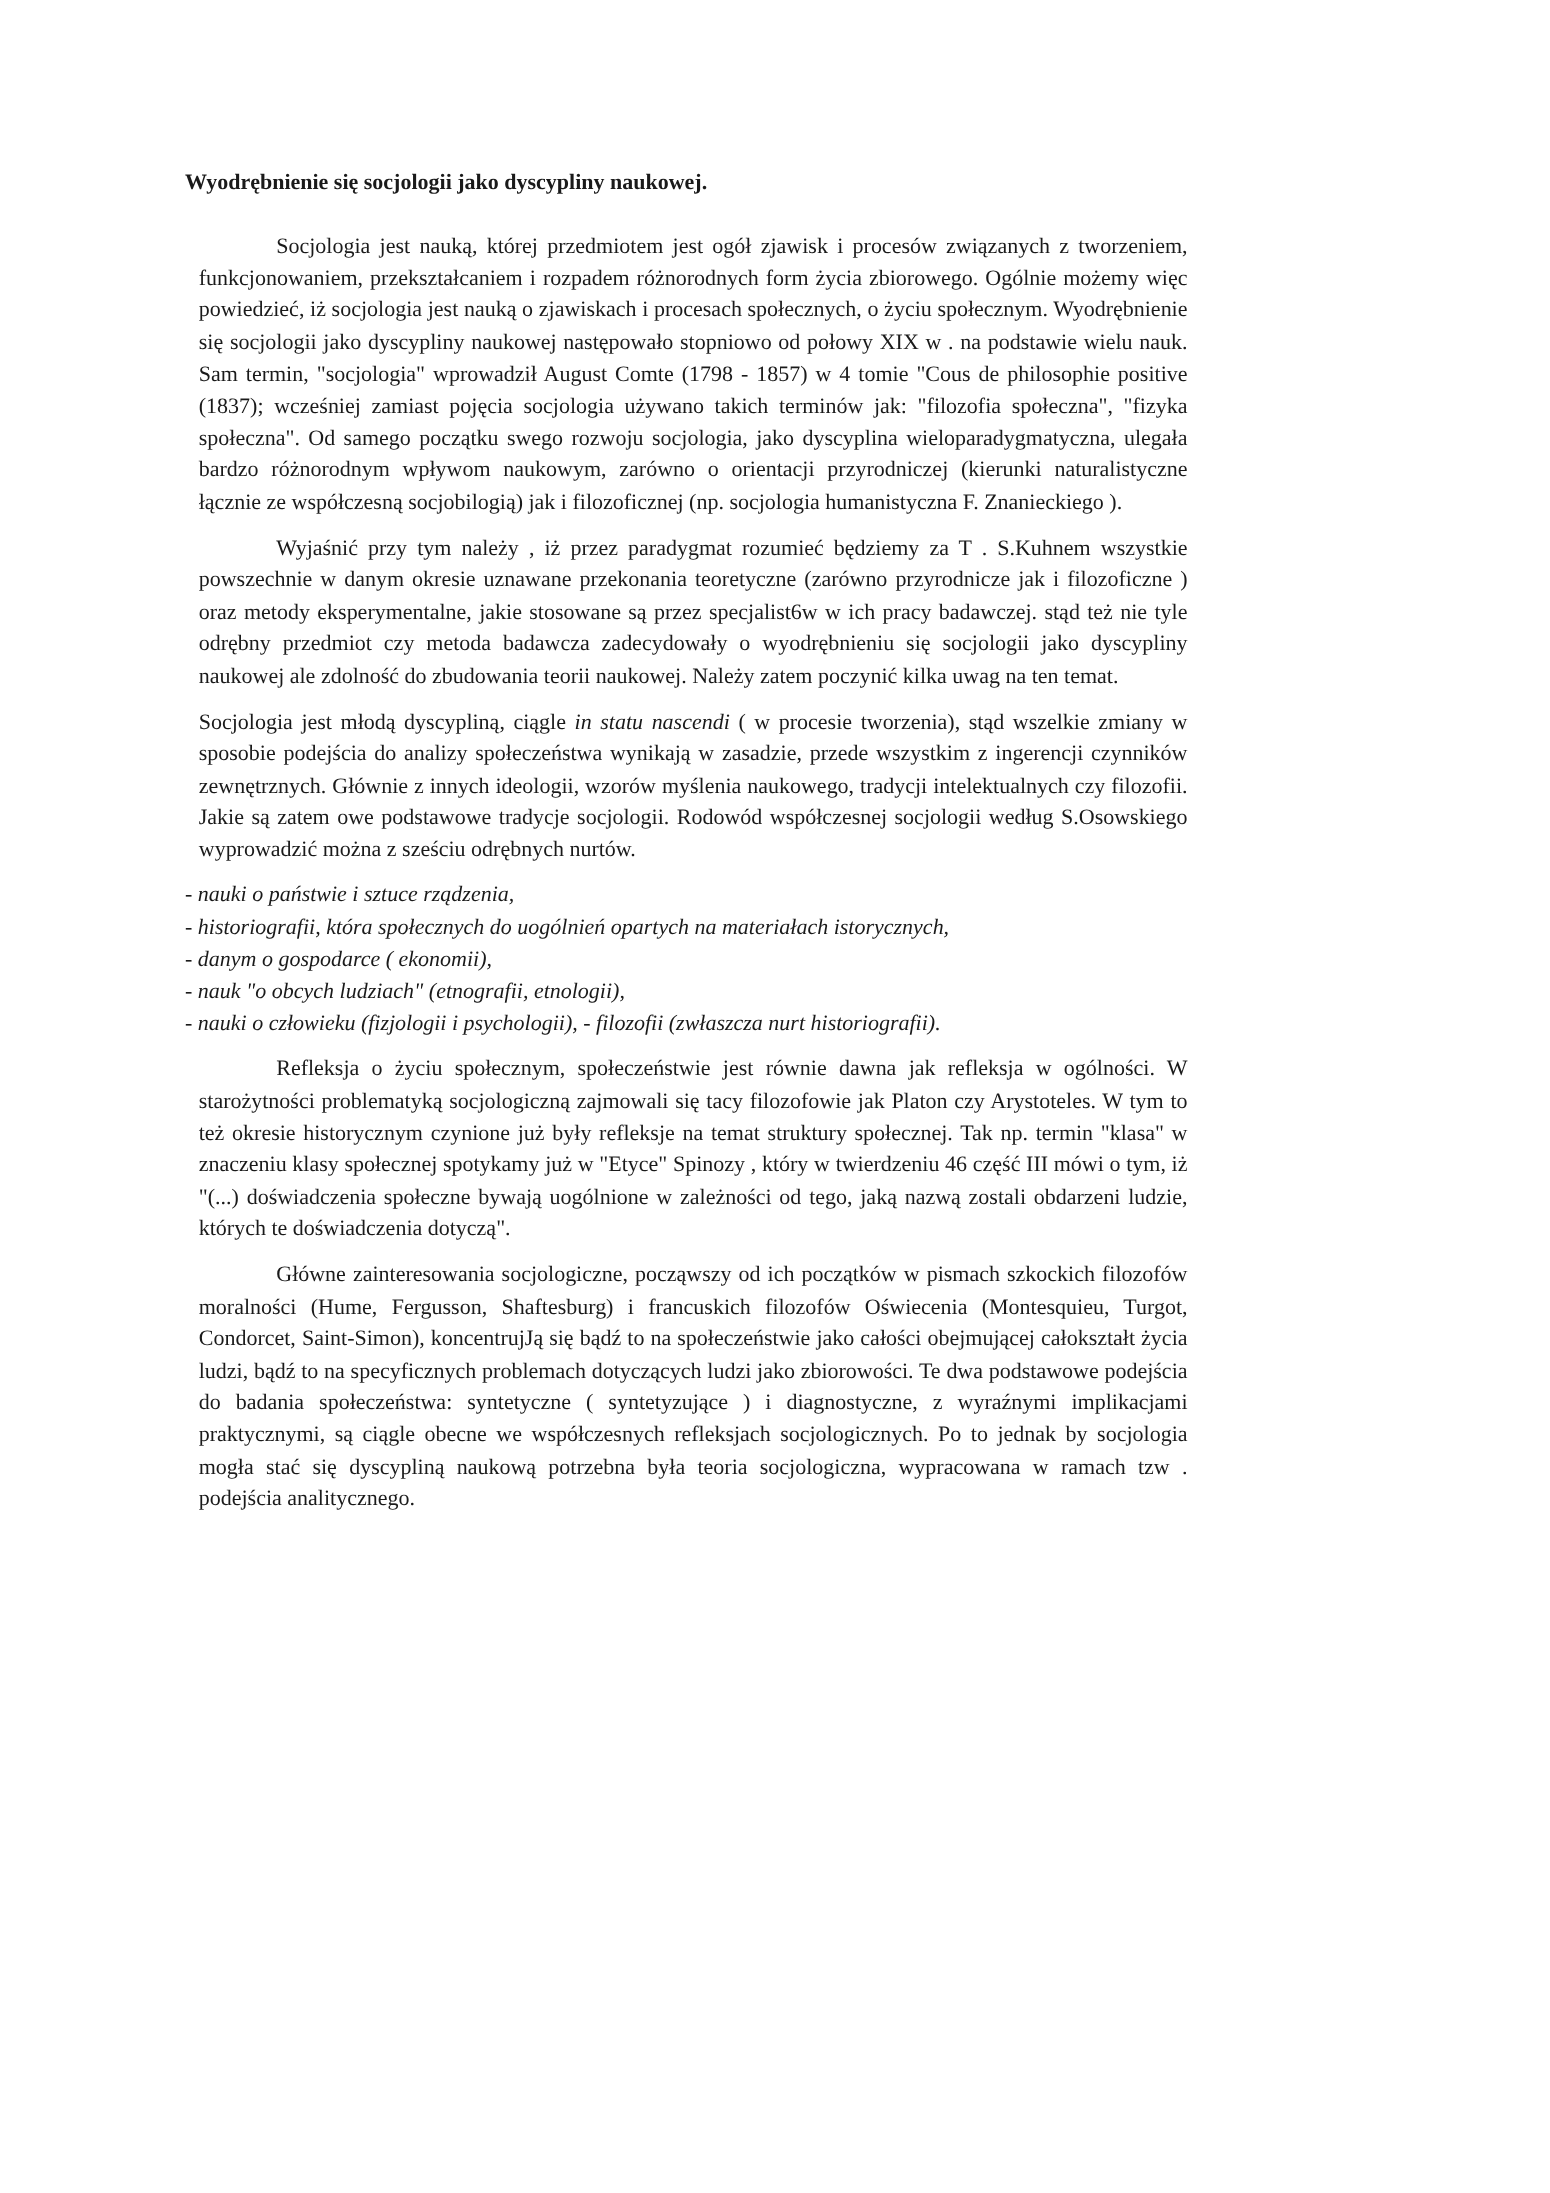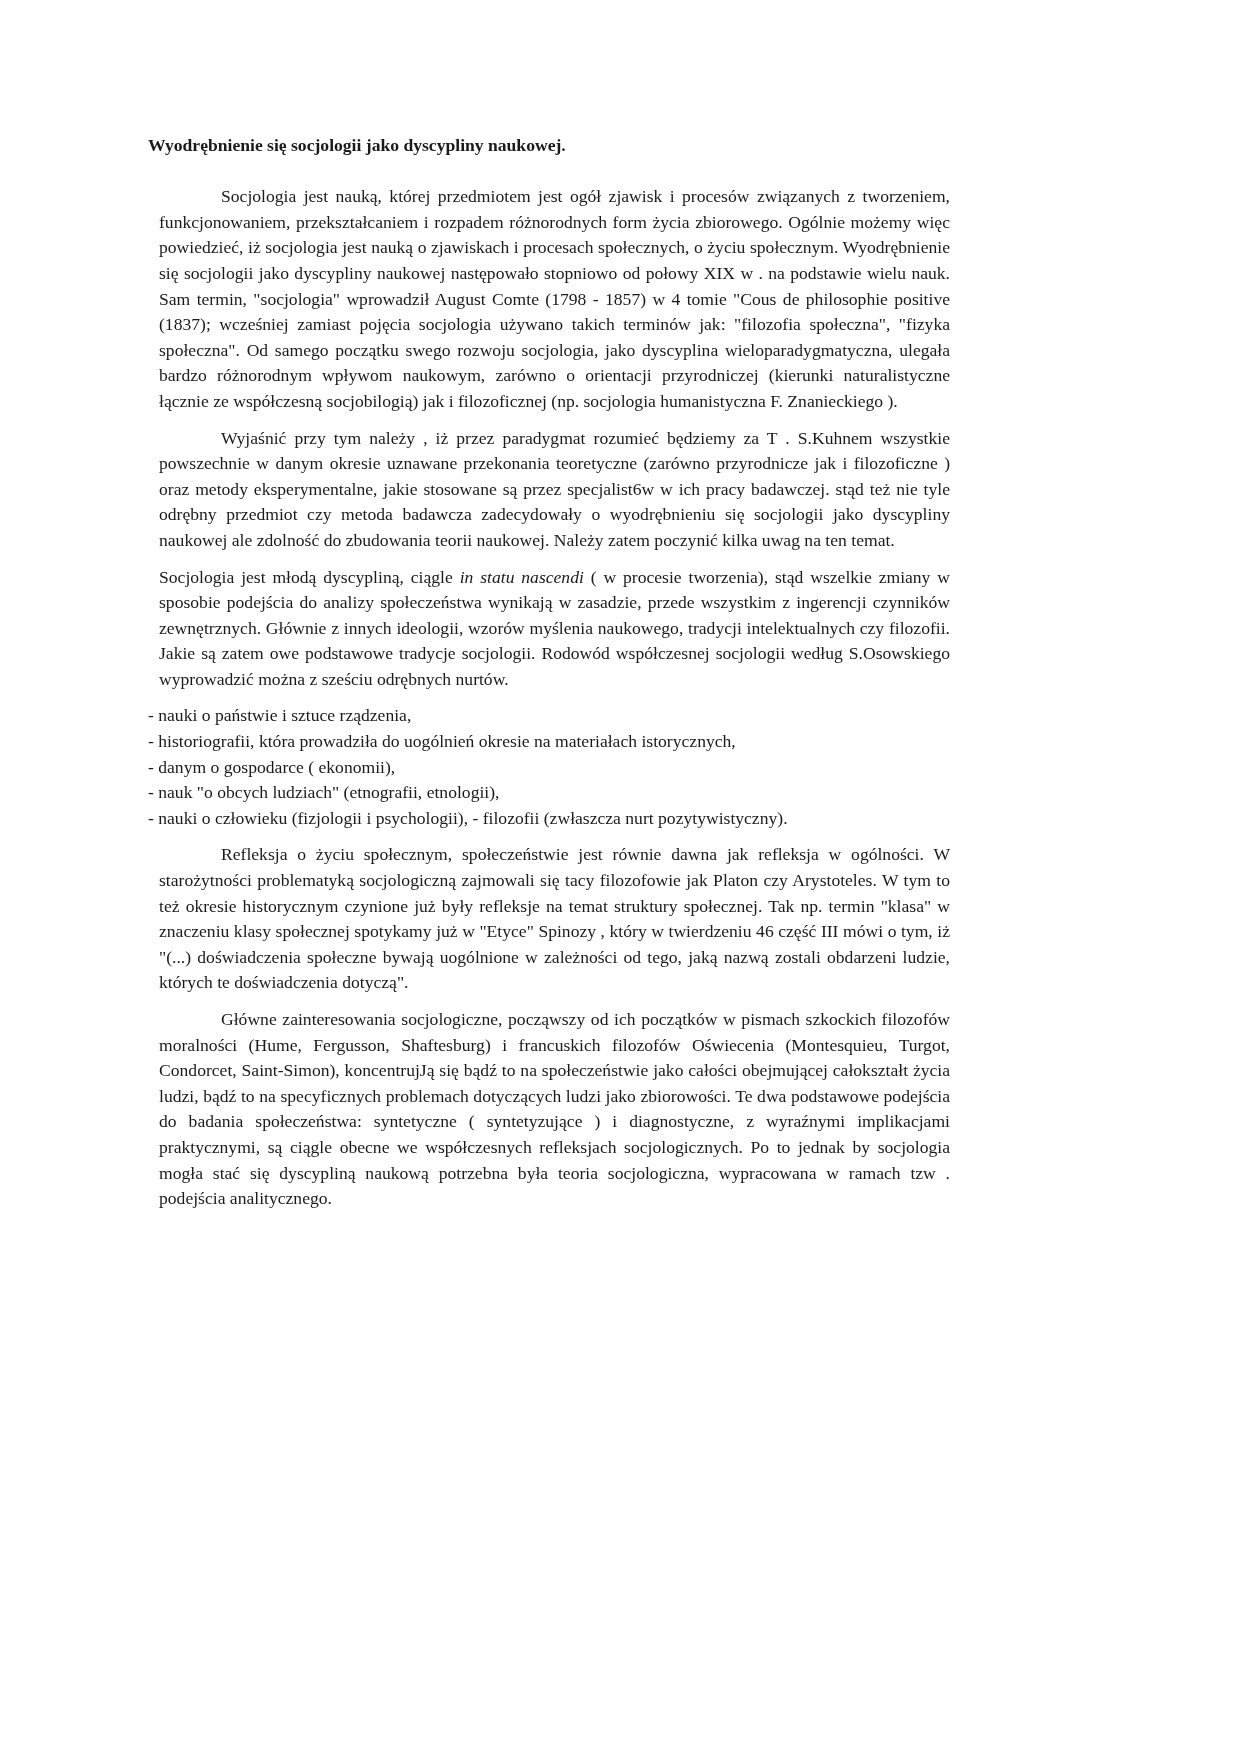--- a/index.html
+++ b/index.html
@@ -29,41 +29,42 @@
   .para {
     margin: 11px;
     text-align: justify;
   }
   .para.indent {
     text-indent: 62px;
   }
   .list-line {
     margin: 0;
     text-align: justify;
+    font-style: italic;
   }
   em.inline-italic {
     font-style: italic;
   }
 </style>
 </head>
 <body>
 
 <div class="page">
 
   <h1 class="doc-title">Wyodrębnienie się socjologii jako dyscypliny naukowej.</h1>
 
   <p class="para indent">Socjologia jest nauką, której przedmiotem jest ogół zjawisk i procesów związanych z tworzeniem, funkcjonowaniem, przekształcaniem i rozpadem różnorodnych form życia zbiorowego. Ogólnie możemy więc powiedzieć, iż socjologia jest nauką o zjawiskach i procesach społecznych, o życiu społecznym. Wyodrębnienie się socjologii jako dyscypliny naukowej następowało stopniowo od połowy XIX w . na podstawie wielu nauk. Sam termin, "socjologia" wprowadził August Comte (1798 - 1857) w 4 tomie "Cous de philosophie positive (1837); wcześniej zamiast pojęcia socjologia używano takich terminów jak: "filozofia społeczna", "fizyka społeczna". Od samego początku swego rozwoju socjologia, jako dyscyplina wieloparadygmatyczna, ulegała bardzo różnorodnym wpływom naukowym, zarówno o orientacji przyrodniczej (kierunki naturalistyczne łącznie ze współczesną socjobilogią) jak i filozoficznej (np. socjologia humanistyczna F. Znanieckiego ).</p>
 
   <p class="para indent">Wyjaśnić przy tym należy , iż przez paradygmat rozumieć będziemy za T . S.Kuhnem wszystkie powszechnie w danym okresie uznawane przekonania teoretyczne (zarówno przyrodnicze jak i filozoficzne ) oraz metody eksperymentalne, jakie stosowane są przez specjalist6w w ich pracy badawczej. stąd też nie tyle odrębny przedmiot czy metoda badawcza zadecydowały o wyodrębnieniu się socjologii jako dyscypliny naukowej ale zdolność do zbudowania teorii naukowej. Należy zatem poczynić kilka uwag na ten temat.</p>
 
   <p class="para"><span>Socjologia jest młodą dyscypliną, ciągle </span><em class="inline-italic">in statu nascendi</em><span> ( w procesie tworzenia), stąd wszelkie zmiany w sposobie podejścia do analizy społeczeństwa wynikają w zasadzie, przede wszystkim z ingerencji czynników zewnętrznych. Głównie z innych ideologii, wzorów myślenia naukowego, tradycji intelektualnych czy filozofii. Jakie są zatem owe podstawowe tradycje socjologii. Rodowód współczesnej socjologii według S.Osowskiego wyprowadzić można z sześciu odrębnych nurtów.</span></p>
 
   <p class="list-line">- nauki o państwie i sztuce rządzenia,</p>
-  <p class="list-line">- historiografii, która prowadziła do uogólnień okresie na materiałach istorycznych,</p>
+  <p class="list-line">- historiografii, która społecznych do uogólnień opartych na materiałach istorycznych,</p>
   <p class="list-line">- danym o gospodarce ( ekonomii),</p>
   <p class="list-line">- nauk "o obcych ludziach" (etnografii, etnologii),</p>
-  <p class="list-line">- nauki o człowieku (fizjologii i psychologii), - filozofii (zwłaszcza nurt pozytywistyczny).</p>
+  <p class="list-line">- nauki o człowieku (fizjologii i psychologii), - filozofii (zwłaszcza nurt historiografii).</p>
 
   <p class="para indent">Refleksja o życiu społecznym, społeczeństwie jest równie dawna jak refleksja w ogólności. W starożytności problematyką socjologiczną zajmowali się tacy filozofowie jak Platon czy Arystoteles. W tym to też okresie historycznym czynione już były refleksje na temat struktury społecznej. Tak np. termin "klasa" w znaczeniu klasy społecznej spotykamy już w "Etyce" Spinozy , który w twierdzeniu 46 część III mówi o tym, iż "(...) doświadczenia społeczne bywają uogólnione w zależności od tego, jaką nazwą zostali obdarzeni ludzie, których te doświadczenia dotyczą".</p>
 
   <p class="para indent">Główne zainteresowania socjologiczne, począwszy od ich początków w pismach szkockich filozofów moralności (Hume, Fergusson, Shaftesburg) i francuskich filozofów Oświecenia (Montesquieu, Turgot, Condorcet, Saint-Simon), koncentrujJą się bądź to na społeczeństwie jako całości obejmującej całokształt życia ludzi, bądź to na specyficznych problemach dotyczących ludzi jako zbiorowości. Te dwa podstawowe podejścia do badania społeczeństwa: syntetyczne ( syntetyzujące ) i diagnostyczne, z wyraźnymi implikacjami praktycznymi, są ciągle obecne we współczesnych refleksjach socjologicznych. Po to jednak by socjologia mogła stać się dyscypliną naukową potrzebna była teoria socjologiczna, wypracowana w ramach tzw . podejścia analitycznego.</p>
 
 </div>
 
 </body></html>

